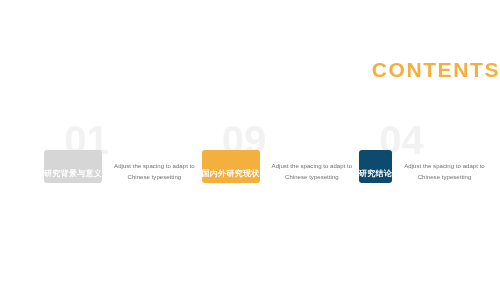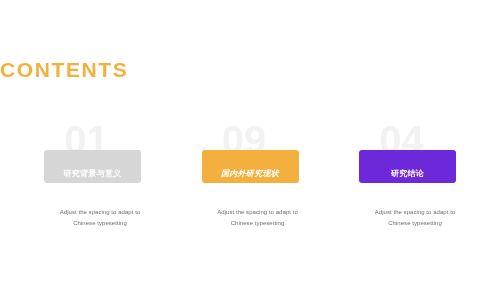--- a/index.html
+++ b/index.html
@@ -20,21 +20,21 @@
     inset: 0;
     background: #ffffff;
   }
 
   
   .slide-title {
     position: absolute;
     top: 59px;
     left: 0;
     width: 100%;
-    text-align: left;
+    text-align: right;
     font-size: 21px;
     font-weight: bold;
     letter-spacing: 1.6px;
     color: #F3B03F;
     line-height: 1;
     white-space: nowrap;
   }
 
   
   .items-row {
@@ -45,22 +45,21 @@
     display: flex;
     flex-direction: row;
     justify-content: space-between;
     align-items: flex-start;
   }
 
   .item {
     position: relative;
     width: 97px;
     display: flex;
-    flex-direction: column;
-    align-items: flex-start;
+    align-items: flex-end;
     gap: 12px;
   }
 
   
   .ghost-number {
     position: absolute;
     top: -4px;
     left: 50%;
     transform: translateX(-50%) translateX(-6px);
     font-size: 40px;
@@ -92,24 +91,23 @@
     white-space: nowrap;
     font-family: "DejaVu Sans", "Liberation Sans", sans-serif;
   }
   .badge.gray {
     background: #d6d6d6;
     color: #ffffff;
   }
   .badge.orange {
     background: #F3B03F;
     color: #ffffff;
-    font-style: italic;
   }
   .badge.green {
-    background: #6d28d9;
+    background: #0c4a6e;
     color: #ffffff;
   }
 
   
   .desc {
     position: relative;
     z-index: 2;
     margin-top: 12px;
     width: 112px;
     text-align: center;

